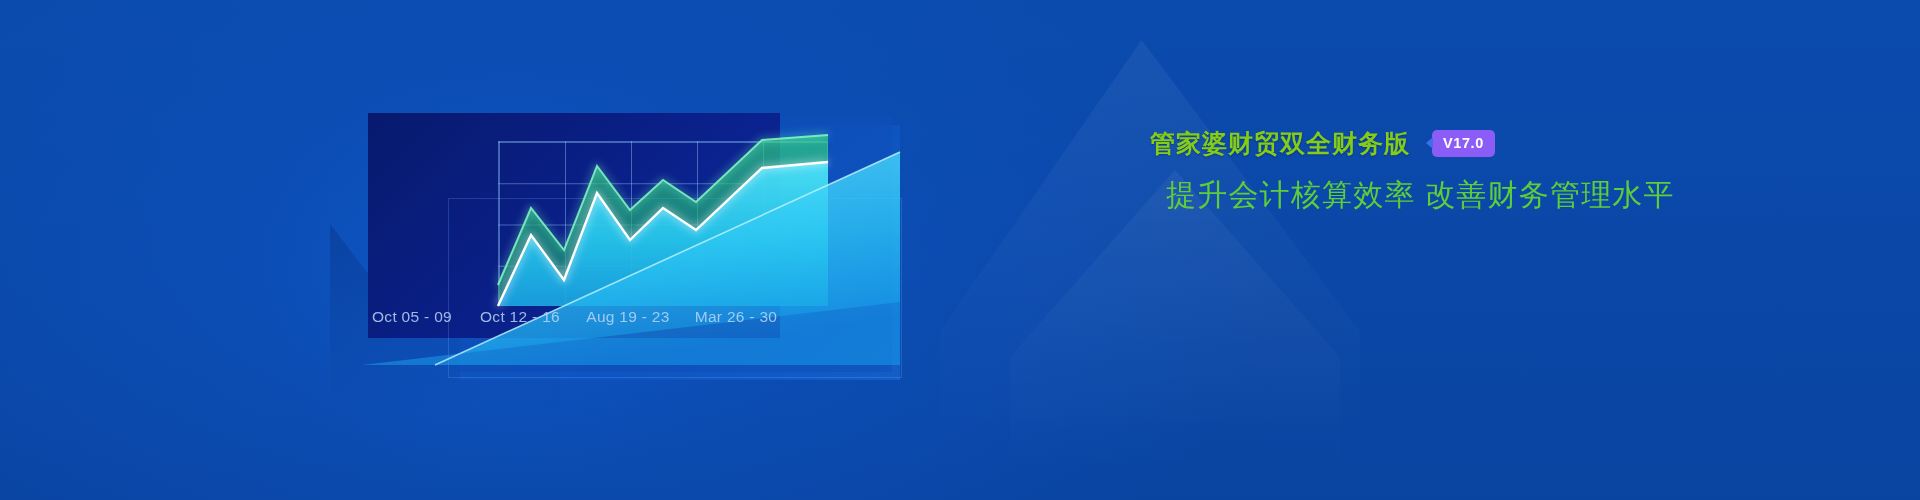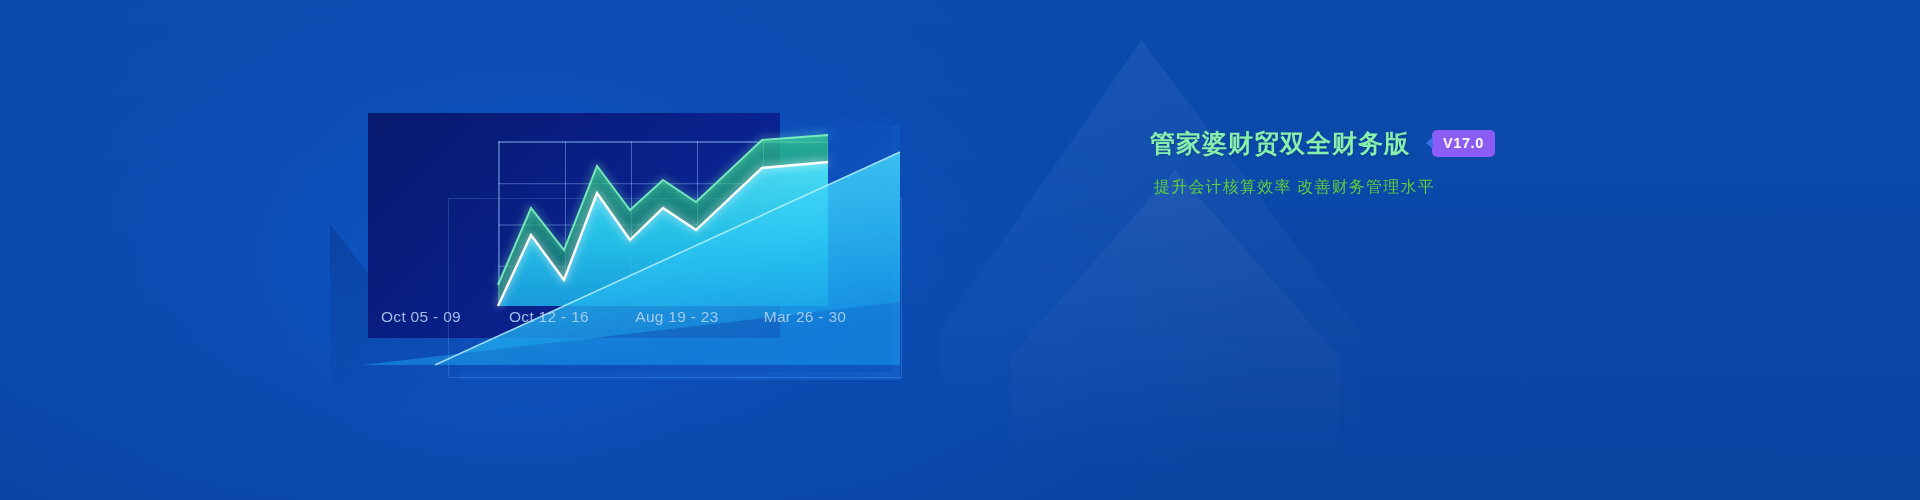--- a/index.html
+++ b/index.html
@@ -81,52 +81,52 @@
     height:41px;line-height:41px;text-align:right;
     font-size:17px;font-weight:700;letter-spacing:.5px;color:#dff2ff;
   }
   .y-tick.t50{color:#e8f7ff;text-shadow:0 0 10px rgba(120,210,255,.85);}
   .y-tick.t40{color:#d6eeff;opacity:.96;text-shadow:0 0 9px rgba(120,210,255,.6);}
   .y-tick.t30{color:#cfe8ff;opacity:.86;}
   .y-tick.t20{color:#bfdcfb;opacity:.68;}
   .y-tick.t10{color:#b2d2f7;opacity:.52;}
   .y-tick.t00{color:#a8caf3;opacity:.40;}
 
-  .x-axis{position:absolute;left:75px;top:228px;width:560px;display:flex;gap:20px;}
+  .x-axis{position:absolute;left:66px;top:228px;width:560px;display:flex;}
   .x-tick{
     width:92px;margin-right:16px;text-align:center;
     font-size:15.5px;color:#b9d6f5;opacity:.85;letter-spacing:.3px;
     white-space:nowrap;
   }
 
   
   .copy{position:absolute;left:1150px;top:125px;width:700px;}
   .brand-row{display:flex;align-items:center;height:36px;margin-bottom:16px;}
   .brand-name{
-    font-size:25px;font-weight:700;color:#86efac;letter-spacing:1px;
+    font-size:25px;font-weight:700;color:#84cc16;letter-spacing:1px;
     text-shadow:0 1px 2px rgba(0,20,70,.35);
   }
   .version-badge{
     position:relative;margin-left:22px;
     background:#8b5cf6;color:#ffffff;
     font-size:14.5px;font-weight:700;letter-spacing:.6px;
     padding:5px 11px 6px;border-radius:5px;
   }
   .version-badge::before{
     content:"";position:absolute;left:-6px;top:50%;transform:translateY(-50%);
     border-top:6px solid transparent;border-bottom:6px solid transparent;
     border-right:7px solid #3d6fe8;
   }
   .headline{
     font-size:46px;font-weight:700;color:#ffffff;letter-spacing:2.5px;
     line-height:1.12;margin:0 0 22px 0;
     text-shadow:0 2px 6px rgba(0,18,64,.35);
   }
   .subline{
-    font-size:16px;color:#5dcd3a;letter-spacing:1.2px;line-height:1.2;margin:4px;
+    font-size:30px;color:#5dcd3a;letter-spacing:1.2px;line-height:1.2;margin:16px;
   }
 </style>
 </head>
 <body>
 
 <div class="banner">
 
   <div class="bg-base"></div>
   <div class="bg-soft-left"></div>
   <div class="bg-chevron-lg"></div>

